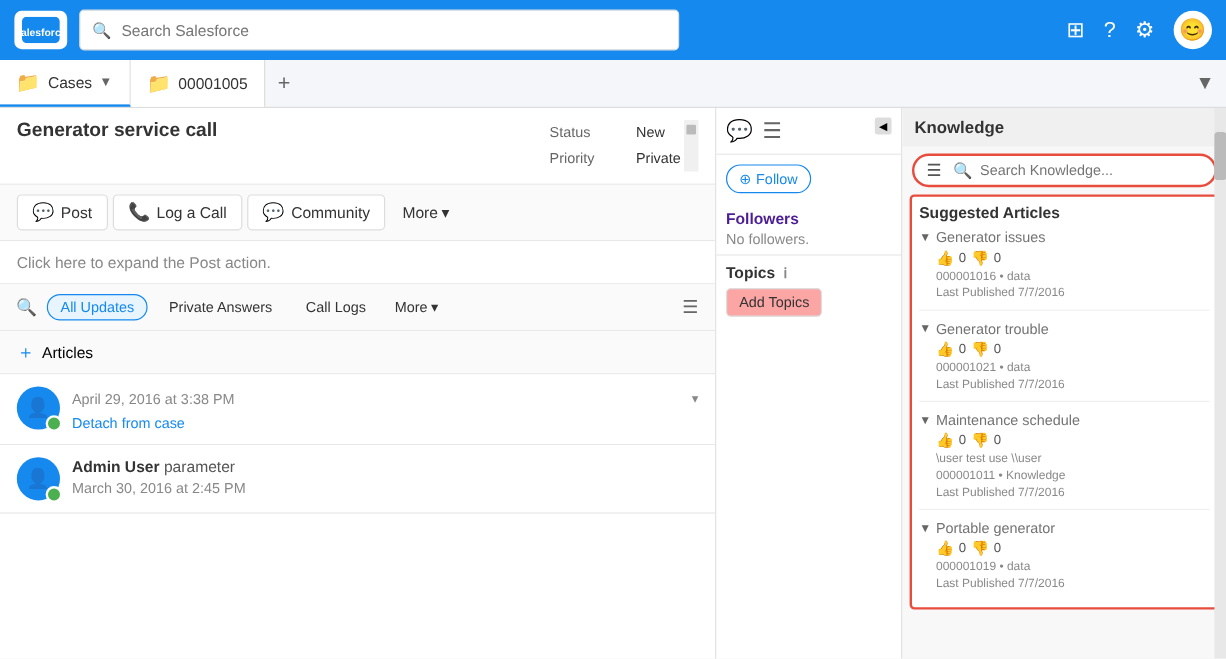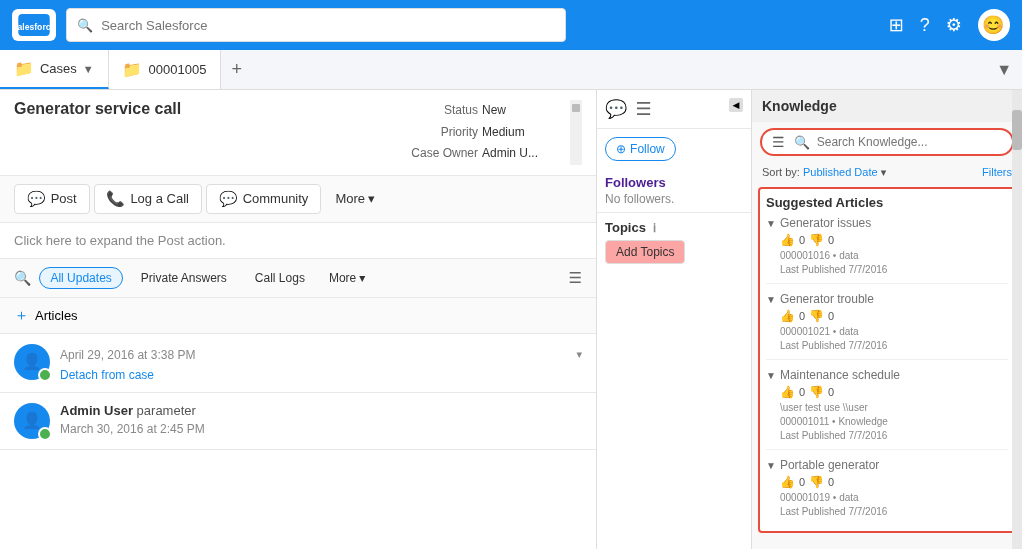--- a/index.html
+++ b/index.html
@@ -172,22 +172,22 @@
       flex-shrink: 0;
       font-size: 12px;
       line-height: 1.8;
     }
     .case-status-row {
       display: flex;
       gap: 4px;
     }
     .status-label {
       color: #666;
-      text-align: right;
       width: 68px;
+      margin-left: 48px;
     }
     .status-value {
       color: #333;
     }
 
     
     .action-bar {
       display: flex;
       align-items: center;
       padding: 8px 14px;
@@ -616,25 +616,21 @@
       <div class="case-title-col">
         <div class="case-title">Generator service call</div>
       </div>
       <div class="case-status-col">
         <div class="case-status-row">
           <span class="status-label">Status</span>
           <span class="status-value">New</span>
         </div>
         <div class="case-status-row">
           <span class="status-label">Priority</span>
-          <span class="status-value">Medium</span>
-        </div>
-        <div class="case-status-row">
-          <span class="status-label">Case Owner</span>
-          <span class="status-value">Admin U...</span>
+          <span class="status-value">Private</span>
         </div>
       </div>
       <div style="width:12px;background:#f0f0f0;display:flex;flex-direction:column;align-items:center;padding-top:2px;">
         <div style="width:8px;height:8px;background:#bbb;border-radius:1px;margin-top:2px;"></div>
       </div>
     </div>
 
     <div class="action-bar">
       <button class="action-btn">
         <span class="action-btn-icon post-icon">💬</span>
@@ -744,28 +740,20 @@
     <div class="knowledge-header">
       <span>Knowledge</span>
     </div>
 
     <div class="knowledge-search">
       <span class="kb-menu-icon">☰</span>
       <span class="kb-search-icon">🔍</span>
       <input class="kb-search-input" type="text" placeholder="Search Knowledge..." style="">
     </div>
 
-    <div class="kb-sort-bar">
-      <span>
-        <span>Sort by:</span>
-        <span class="kb-sort-link">Published Date</span>
-        <span>▾</span>
-      </span>
-      <span class="kb-filters-link">Filters</span>
-    </div>
 
     <div class="suggested-section">
       <div class="suggested-title">Suggested Articles</div>
 
       <div class="article-item">
         <div class="article-header">
           <span class="article-collapse">▼</span>
           <span class="article-title">Generator issues</span>
         </div>
         <div class="article-votes">

